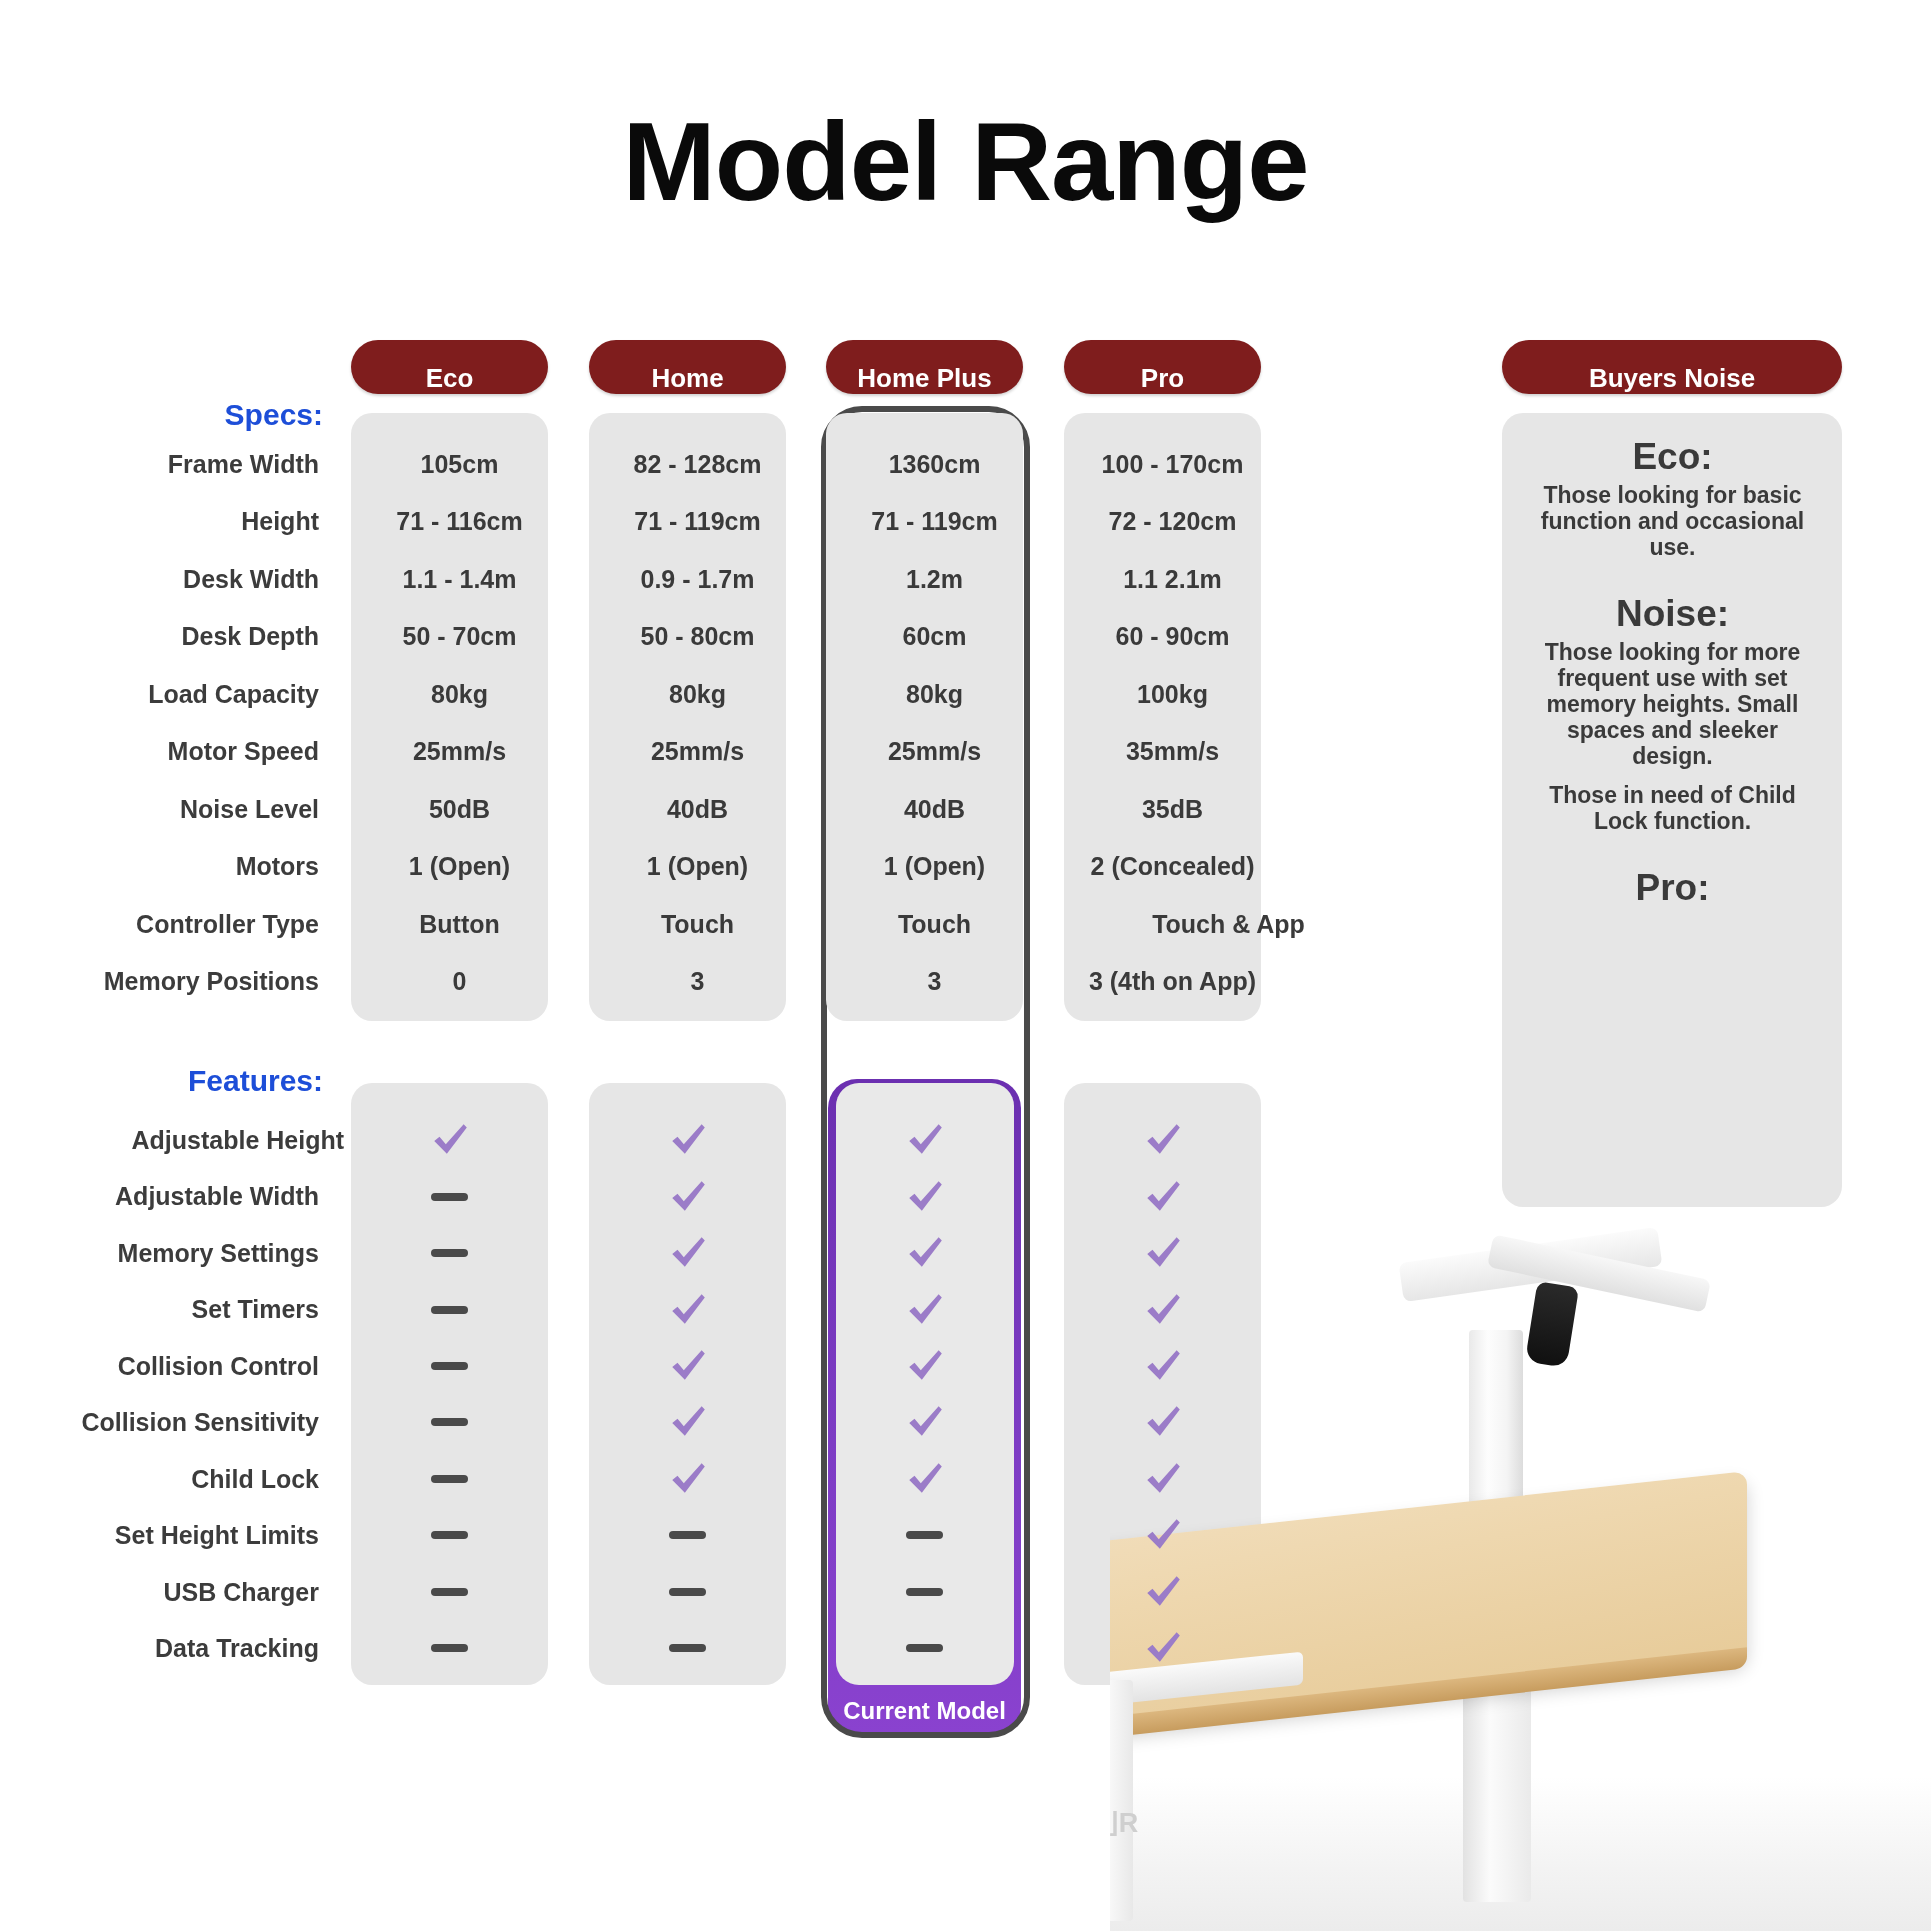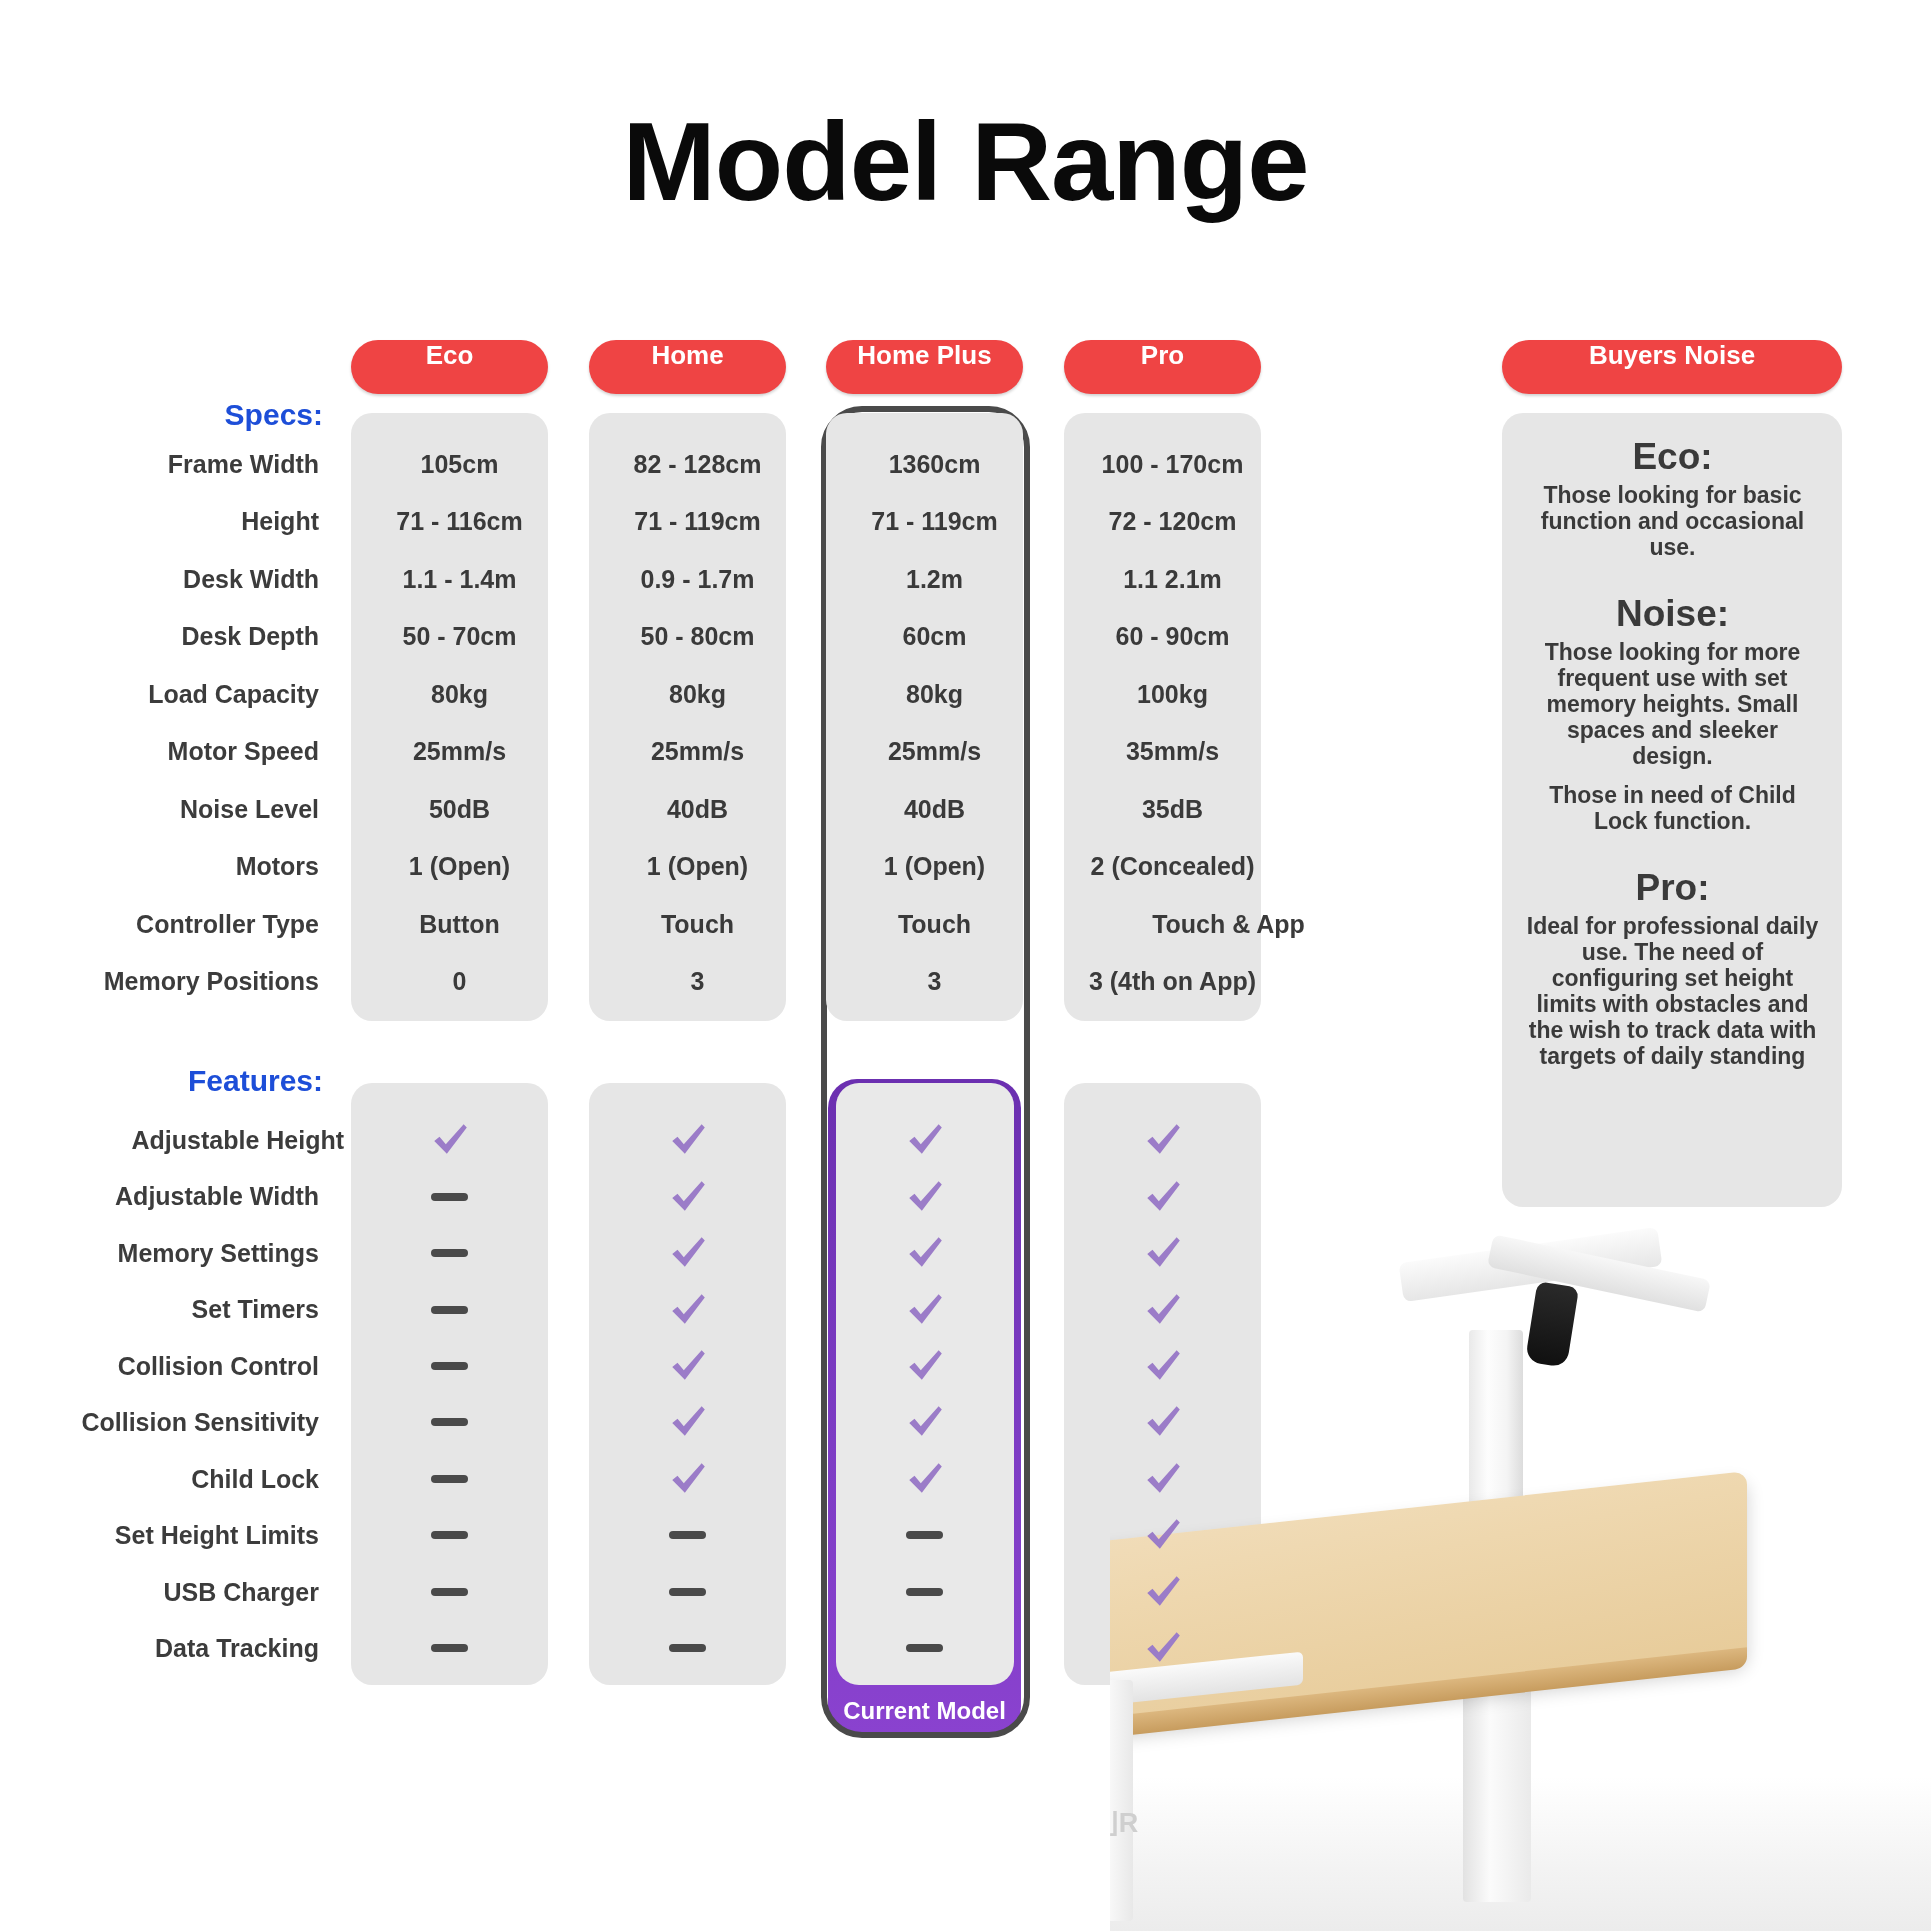--- a/index.html
+++ b/index.html
@@ -20,25 +20,25 @@
     font-weight:700;
     letter-spacing:-1px;
     color:#0a0a0a;
   }
 
   
   .pill{
     position:absolute;
     height:54px;
     border-radius:27px;
-    background:#ef4444;
+    background:#7f1d1d;
     color:#ffffff;
     font-size:26px;
     font-weight:700;
-    display:flex;align-items:flex-start;justify-content:center;
+    display:flex;align-items:flex-end;justify-content:center;
     box-shadow:0 1.9px 2.9px rgba(0,0,0,.18);
   }
 
   .card{
     position:absolute;
     width:197px;
     background:#e6e6e6;
     border-radius:21px;
   }
 
@@ -513,15 +513,14 @@
   <span>Buyers Noise</span>
 </div>
 <div id="guide-card"></div>
 <div class="guide-inner" id="guide-inner">
     <div class="guide-head">Eco:</div>
     <div class="guide-body">Those looking for basic function and occasional use.</div>
     <div class="guide-head">Noise:</div>
     <div class="guide-body tight">Those looking for more frequent use with set memory heights. Small spaces and sleeker design.</div>
     <div class="guide-body">Those in need of Child Lock function.</div>
     <div class="guide-head">Pro:</div>
-    <div class="guide-body">Ideal for professional daily use. The need of configuring set height limits with obstacles and the wish to track data with targets of daily standing</div>
   </div>
 
 
 </body></html>

